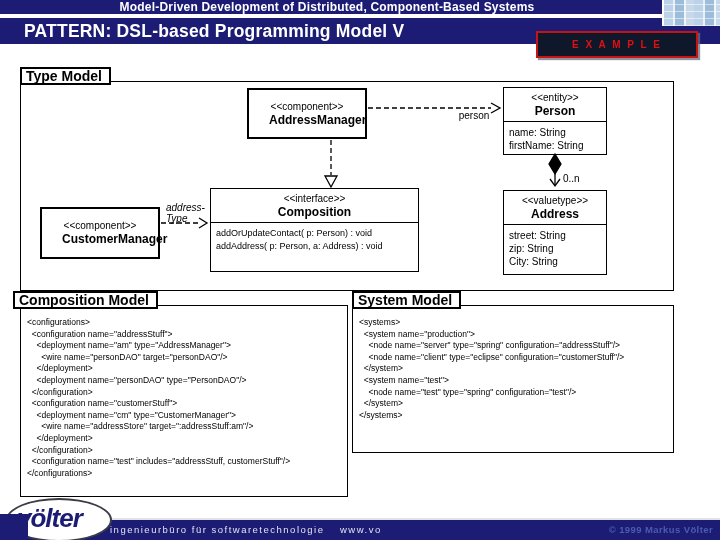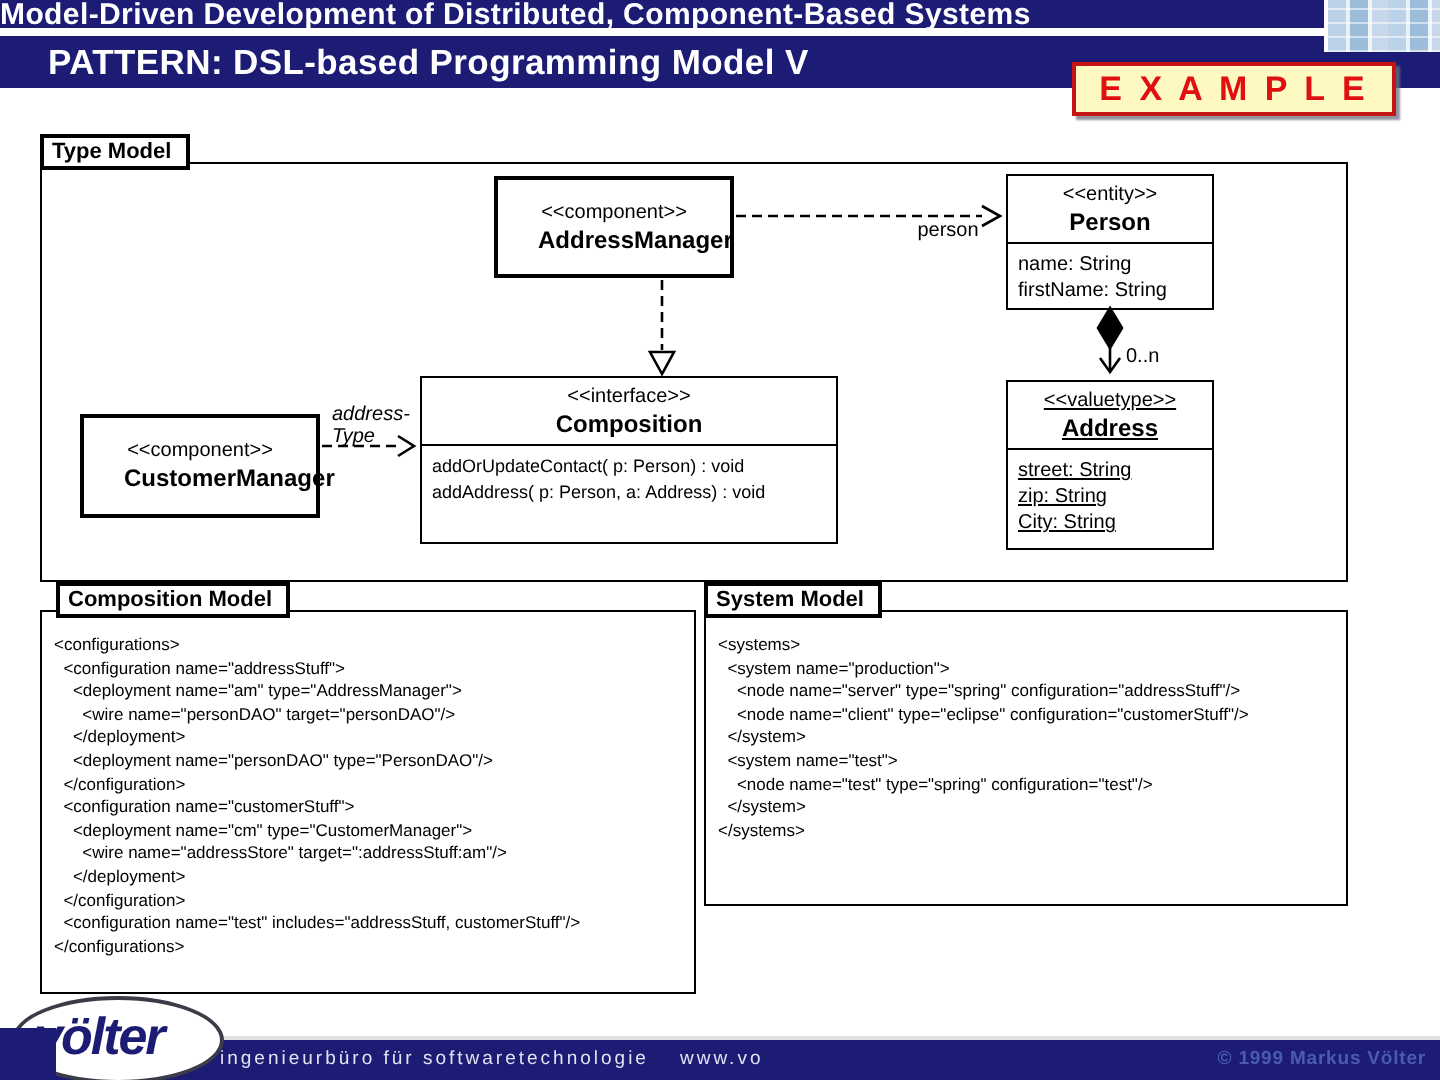--- a/index.html
+++ b/index.html
@@ -3,40 +3,40 @@
 <meta charset="utf-8">
 <style>
   * { margin:0; padding:0; box-sizing:border-box; }
   html,body { width:720px; height:540px; }
   body { font-family:"Liberation Sans", sans-serif; background:#fff; }
   .slide { position:relative; width:720px; height:540px; background:#fff; overflow:hidden; }
 
   
   .topbar { position:absolute; left:0; top:0; width:720px; height:16px;
             background:#1c1c75; border-bottom:2px solid #fff; }
-  .topbar .eyebrow { display:block; line-height:15px; font-size:15px; font-weight:bold;
-            color:#fff; text-align:left; padding-right:66px; letter-spacing:.2px; }
+  .topbar .eyebrow { display:block; line-height:15px; font-size:12px; font-weight:bold;
+            color:#fff; text-align:center; padding-right:66px; letter-spacing:.2px; }
   .titlebar { position:absolute; left:0; top:18px; width:720px; height:26px; background:#1c1c75; }
   .titlebar .title { line-height:26px; font-size:17.5px; font-weight:bold; color:#fff;
             padding-left:24px; letter-spacing:.2px; }
   .corner-photo { position:absolute; left:662px; top:0; width:58px; height:26px; z-index:6;
       background:
         repeating-linear-gradient(0deg, rgba(255,255,255,.55) 0 1px, rgba(255,255,255,0) 1px 7px),
         repeating-linear-gradient(90deg, #bcd2e8 0 9px, #e9f0f8 9px 11px, #9dbcd9 11px 20px,
                                   #f0f5fa 20px 22px, #c6d8ea 22px 30px);
       border-left:2px solid #fff; }
   .badge { position:absolute; left:536px; top:31px; width:162px; height:27px; z-index:7;
-      background:#fef9c3; border:2px solid #c41414; color:#e01010; font-weight:bold;
-      font-size:17px; letter-spacing:2px; text-align:center; line-height:23px;
+      background:#0f172a; border:2px solid #c41414; color:#e01010; font-weight:bold;
+      font-size:10px; letter-spacing:2px; text-align:center; line-height:23px;
       box-shadow:2px 2px 1px rgba(110,110,130,.75); }
 
   
   .model-box { position:absolute; background:#fff; border:1.5px solid #000; }
   .model-tab { position:absolute; background:#fff; border:2px solid #000; z-index:2;
-      font-size:11px; font-weight:bold; line-height:12px; padding:1px 7px 1px 4px; }
+      font-size:14px; font-weight:bold; line-height:12px; padding:1px 7px 1px 4px; }
 
   
   .uml-box { position:absolute; background:#fff; border:1.5px solid #000; z-index:3; }
   .uml-box.bold { border-width:2px; }
   .uml-head { display:flex; flex-direction:column; justify-content:center;
       text-align:center; height:100%; padding:20px; }
   .uml-head.compart { height:auto; padding:4px 2px 3px 2px; }
   .stereo { font-size:10px; line-height:12px; color:#000; }
   .clsname { font-size:12px; font-weight:bold; line-height:14px; color:#000; }
   .uml-body { border-top:1.5px solid #000; padding:4px 5px; font-size:10px;
@@ -107,21 +107,21 @@
   </div>
 
   <div class="uml-box" style="left:503px; top:87px; width:104px; height:68px;">
     <div class="uml-head compart">
       <div class="stereo">&lt;&lt;entity&gt;&gt;</div>
       <div class="clsname">Person</div>
     </div>
     <div class="uml-body"><div>name: String</div><div>firstName: String</div></div>
   </div>
 
-  <div class="uml-box" style="left:503px; top:190px; width:104px; height:85px;text-decoration:underline;">
+  <div class="uml-box" style="left:503px; top:190px; width:104px; height:85px;">
     <div class="uml-head compart">
       <div class="stereo">&lt;&lt;valuetype&gt;&gt;</div>
       <div class="clsname">Address</div>
     </div>
     <div class="uml-body"><div>street: String</div><div>zip: String</div><div>City: String</div></div>
   </div>
 
   <div class="wire-label" style="left:452px; top:110px; width:44px; text-align:center;">person</div>
   <div class="wire-label" style="left:166px; top:202px; width:44px; text-align:left;font-style:italic;">
     <div>address-</div>
@@ -143,21 +143,21 @@
       <path d="M199,218 L207,223 L199,228"></path>
     </g>
     <g stroke="#000" stroke-width="1.3">
       <path d="M555,154 L561,164 L555,174 L549,164 Z" fill="#000"></path>
       <path d="M555,174 V185" fill="none"></path>
       <path d="M550,179 L555,186 L560,179" fill="none"></path>
     </g>
   </svg>
 
   <div class="model-box" style="left:20px; top:305px; width:328px; height:192px;"></div>
-  <div class="model-tab" style="left:28px; top:291px;">Composition Model</div>
+  <div class="model-tab" style="left:13px; top:291px;">Composition Model</div>
   <div class="code" style="left:27px; top:317px;"><div>&lt;configurations&gt;</div><div>  &lt;configuration name="addressStuff"&gt;</div><div>    &lt;deployment name="am" type="AddressManager"&gt;</div><div>      &lt;wire name="personDAO" target="personDAO"/&gt;</div><div>    &lt;/deployment&gt;</div><div>    &lt;deployment name="personDAO" type="PersonDAO"/&gt;</div><div>  &lt;/configuration&gt;</div><div>  &lt;configuration name="customerStuff"&gt;</div><div>    &lt;deployment name="cm" type="CustomerManager"&gt;</div><div>      &lt;wire name="addressStore" target=":addressStuff:am"/&gt;</div><div>    &lt;/deployment&gt;</div><div>  &lt;/configuration&gt;</div><div>  &lt;configuration name="test" includes="addressStuff, customerStuff"/&gt;</div><div>&lt;/configurations&gt;</div></div>
 
   <div class="model-box" style="left:352px; top:305px; width:322px; height:148px;"></div>
   <div class="model-tab" style="left:352px; top:291px;">System Model</div>
   <div class="code" style="left:359px; top:317px;"><div>&lt;systems&gt;</div><div>  &lt;system name="production"&gt;</div><div>    &lt;node name="server" type="spring" configuration="addressStuff"/&gt;</div><div>    &lt;node name="client" type="eclipse" configuration="customerStuff"/&gt;</div><div>  &lt;/system&gt;</div><div>  &lt;system name="test"&gt;</div><div>    &lt;node name="test" type="spring" configuration="test"/&gt;</div><div>  &lt;/system&gt;</div><div>&lt;/systems&gt;</div></div>
 
   <div class="footer-bar"></div>
   <div class="logo-ellipse"></div>
   <div class="logo-text">völter</div>
   <div class="footer-square"></div>

